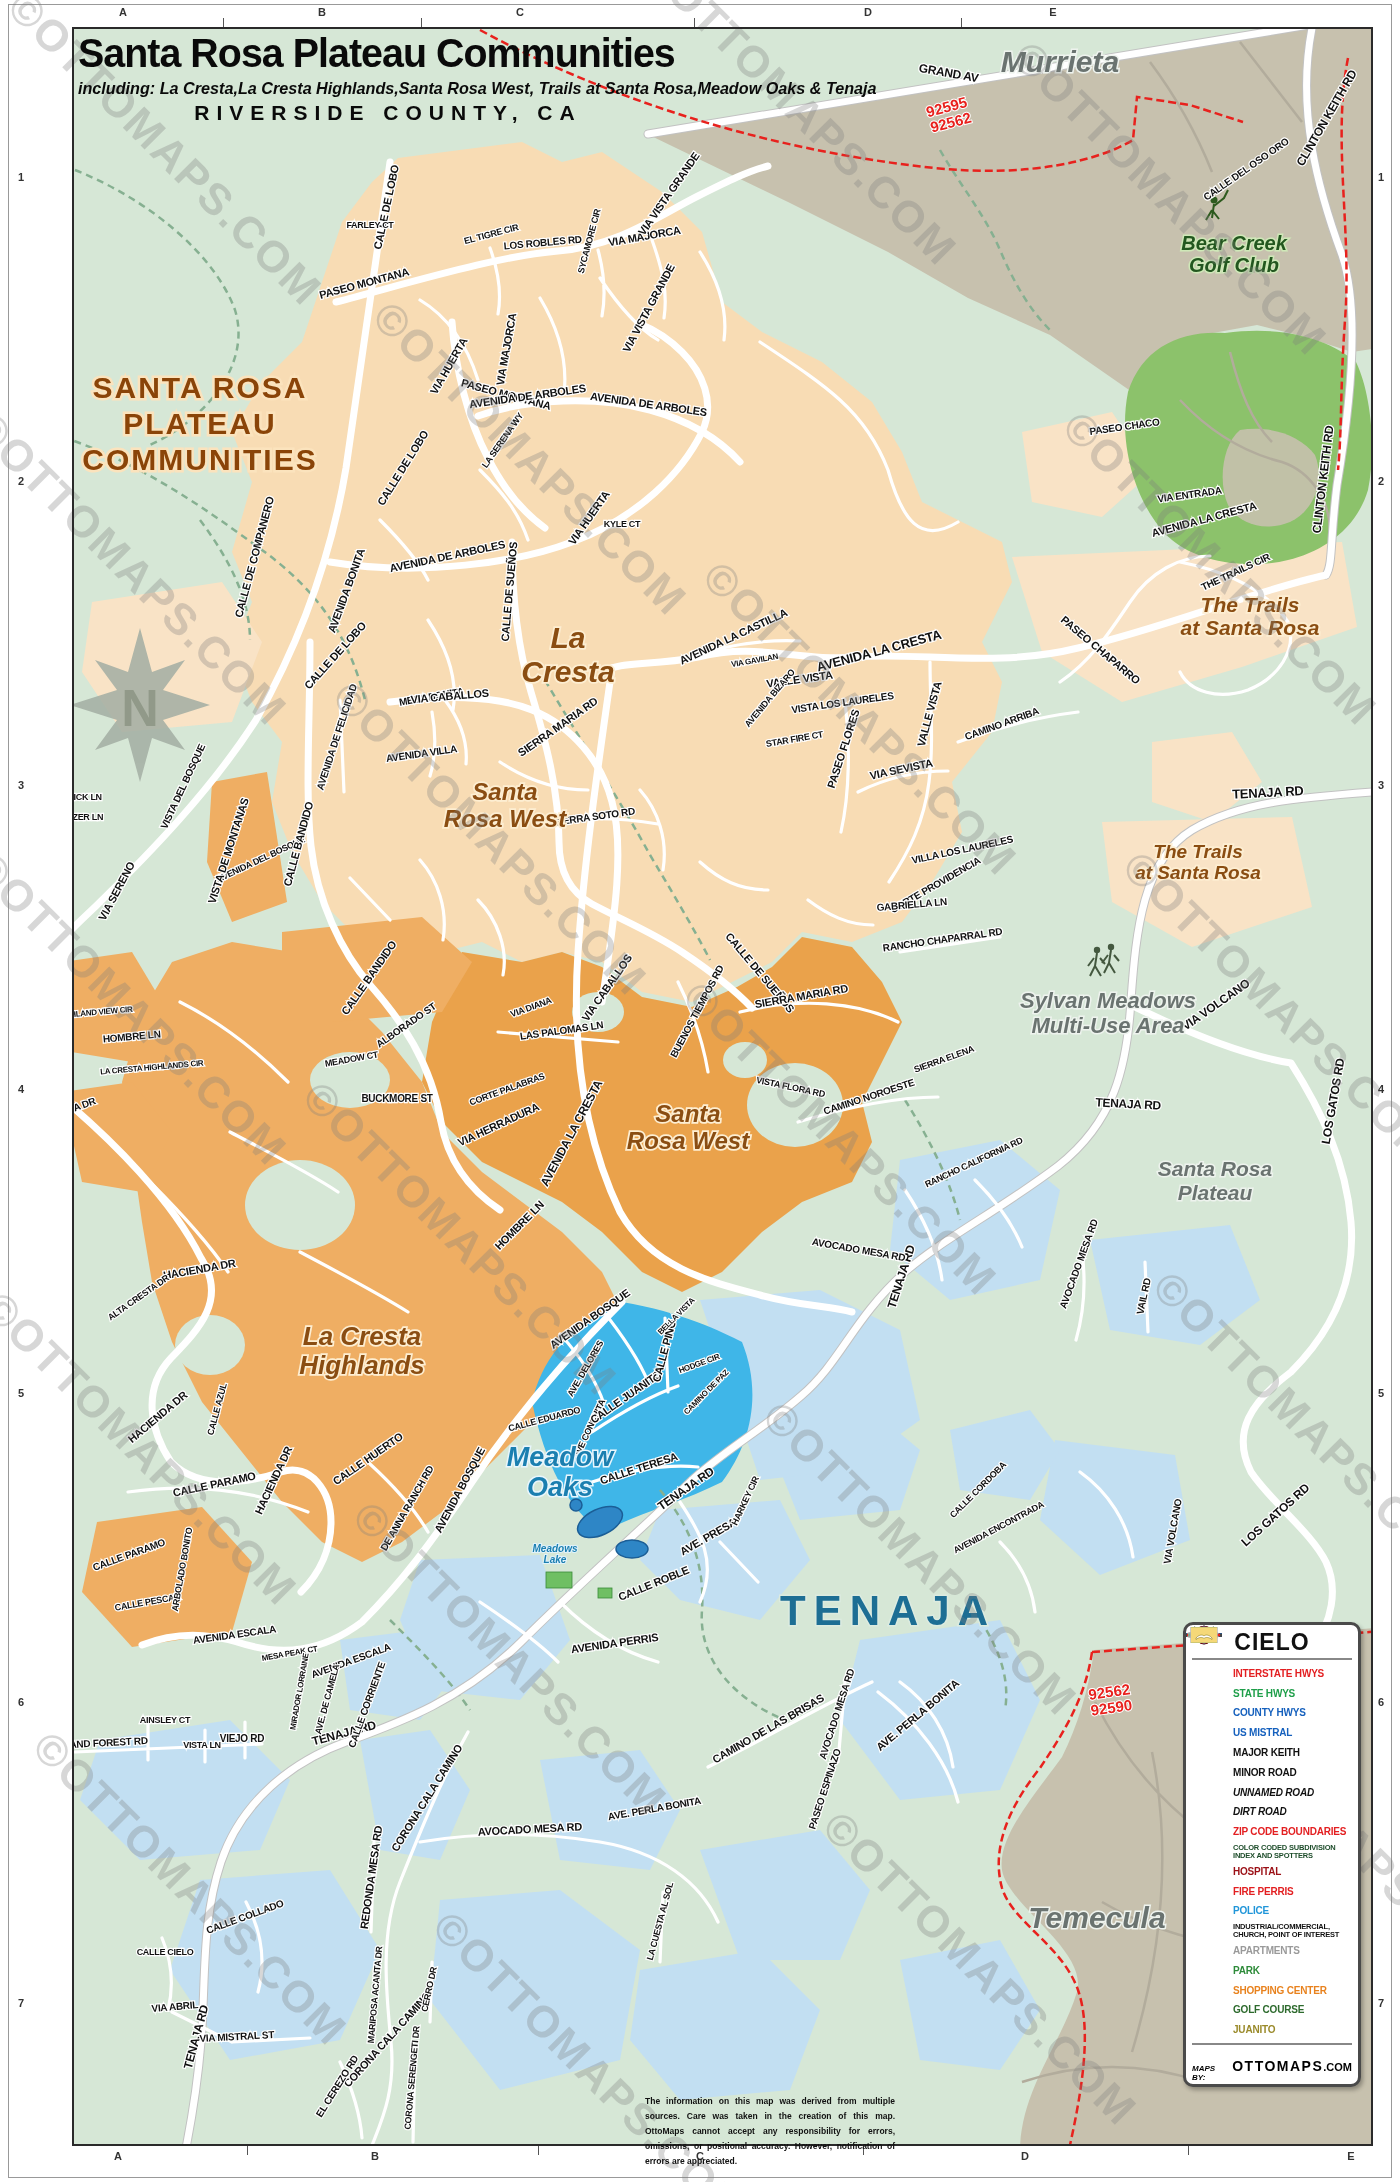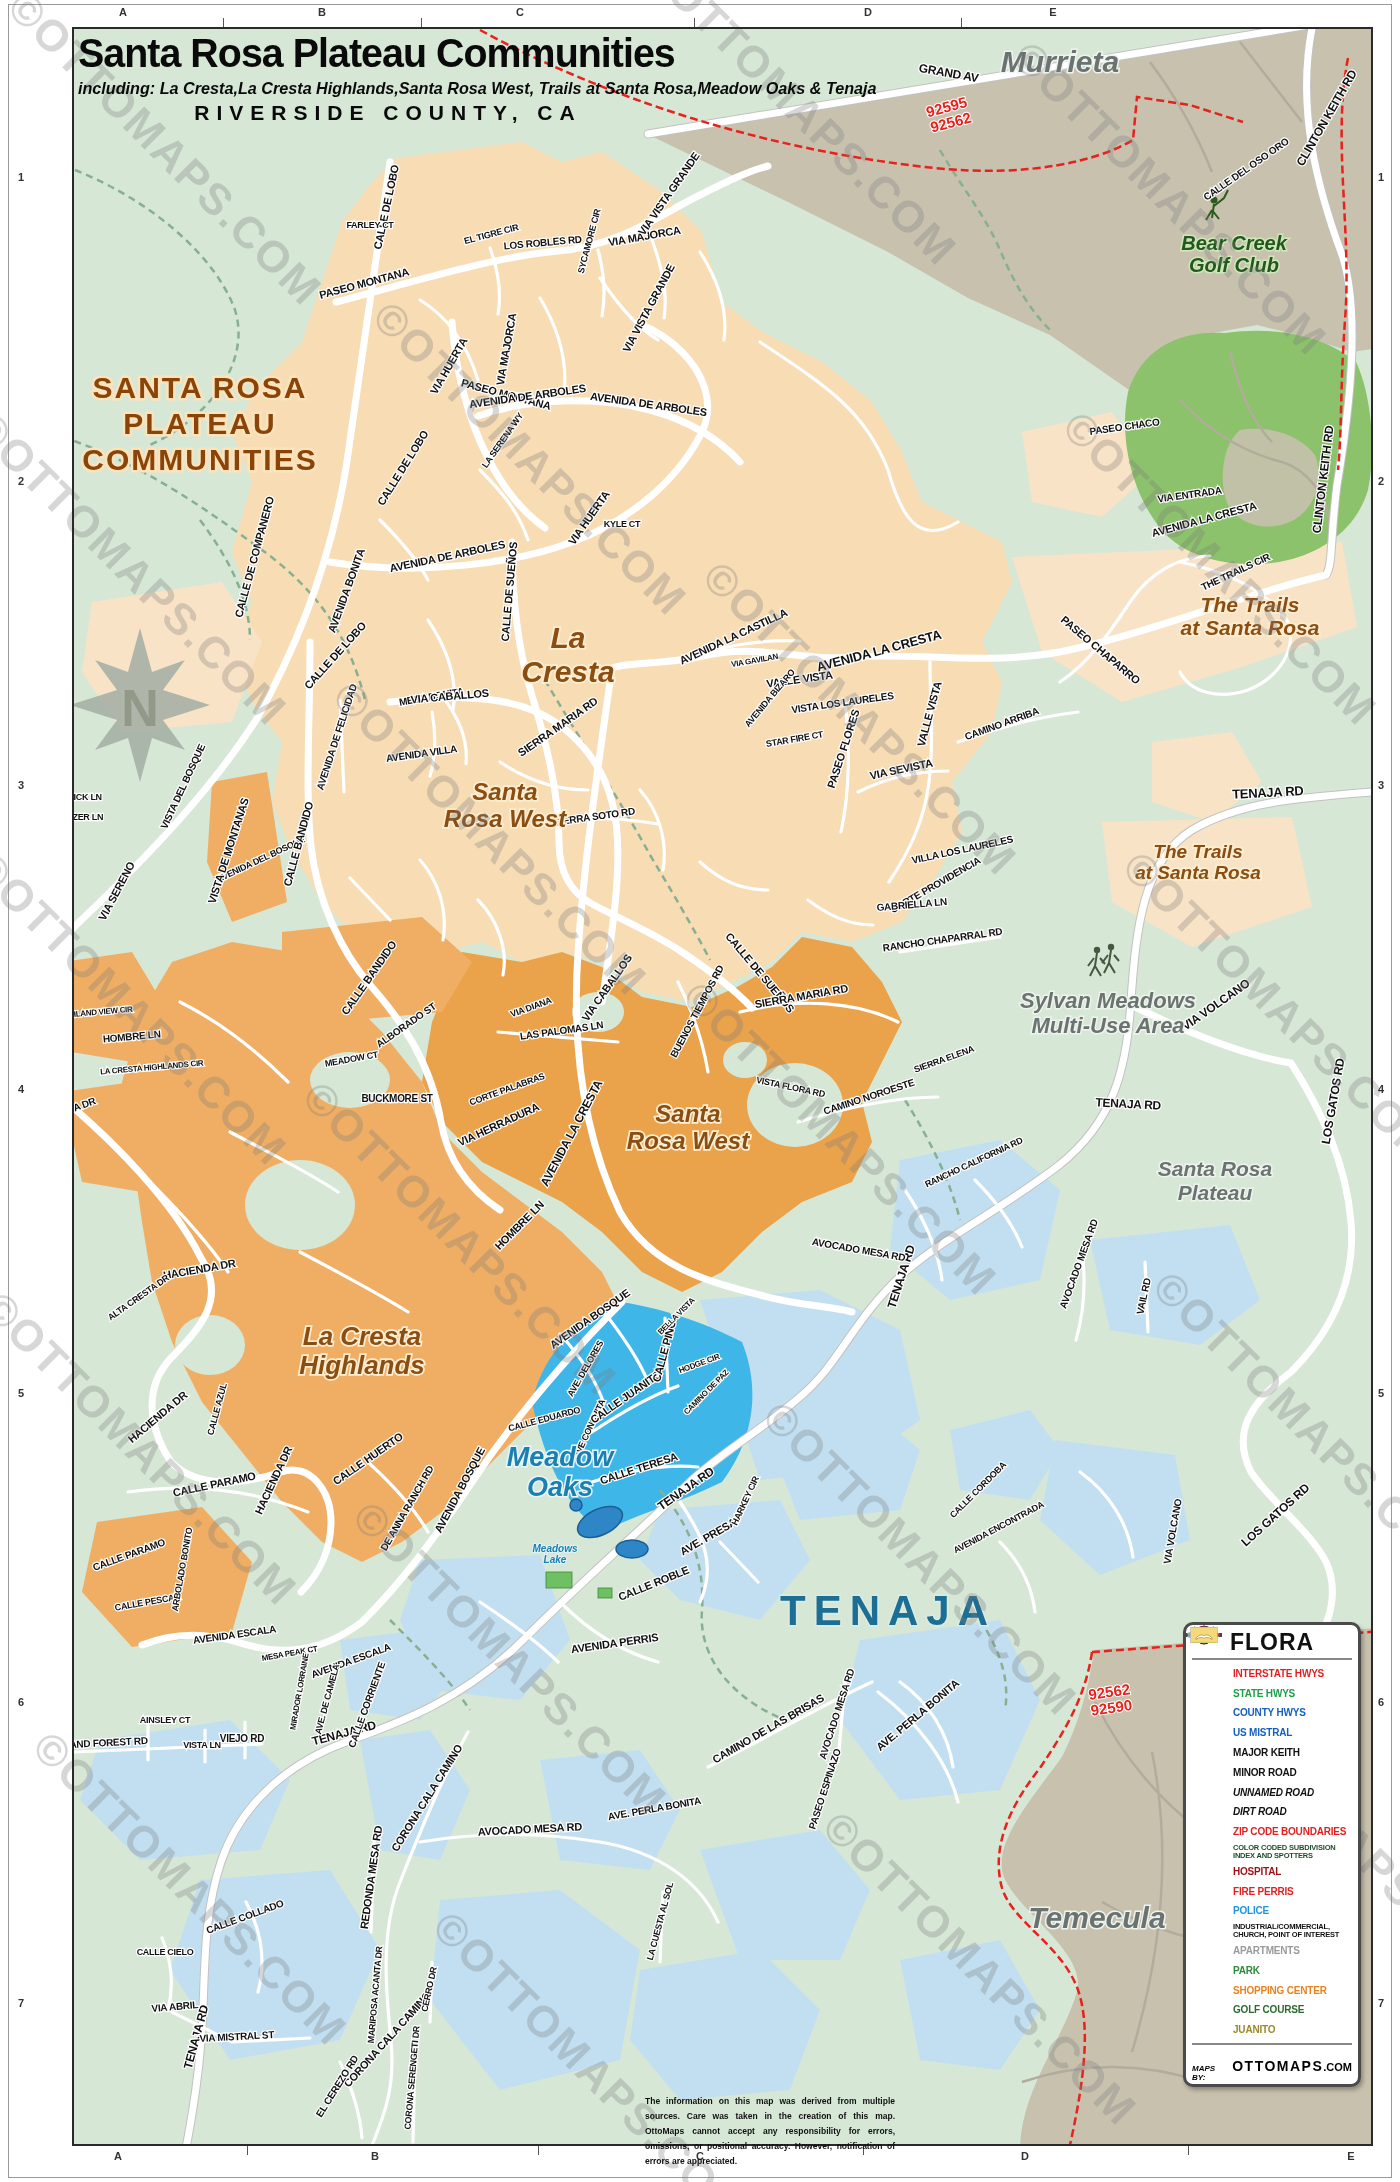--- a/index.html
+++ b/index.html
@@ -457,21 +457,21 @@
       <div class="ruler-tick" style="left: 421px; top: 18px; width: 1px; height: 9px;"></div>
       <div class="ruler-tick" style="left: 694px; top: 18px; width: 1px; height: 9px;"></div>
       <div class="ruler-tick" style="left: 960.5px; top: 18px; width: 1px; height: 9px;"></div>
       <div class="ruler-tick" style="left: 246.5px; top: 2146px; width: 1px; height: 9px;"></div>
       <div class="ruler-tick" style="left: 537.5px; top: 2146px; width: 1px; height: 9px;"></div>
       <div class="ruler-tick" style="left: 862.5px; top: 2146px; width: 1px; height: 9px;"></div>
       <div class="ruler-tick" style="left: 1188px; top: 2146px; width: 1px; height: 9px;"></div>
     </div>
 
   <div id="legend">
-    <div id="legend-title">FLORA</div>
+    <div id="legend-title">CIELO</div>
     <div class="legend-hr"></div>
 
     <div class="lrow">
       <span class="lic">
         <svg width="36" height="20" viewBox="0 0 36 20">
             <rect x="0" y="8" width="8" height="4" fill="#e31f21"></rect>
             <rect x="28" y="8" width="8" height="4" fill="#e31f21"></rect>
             <path d="M18,1 C21,3.4 25,3.4 27,2.6 C27,11 23,17 18,19 C13,17 9,11 9,2.6 C11,3.4 15,3.4 18,1 Z" fill="#1560bd" stroke="#fff" stroke-width="0.7"></path>
             <path d="M9.4,3 C12,4 24,4 26.6,3 L26.6,6.6 L9.4,6.6 Z" fill="#e31f21"></path>
             <text x="18" y="15.5" font-size="9" font-weight="bold" fill="#fff" text-anchor="middle">5</text>

